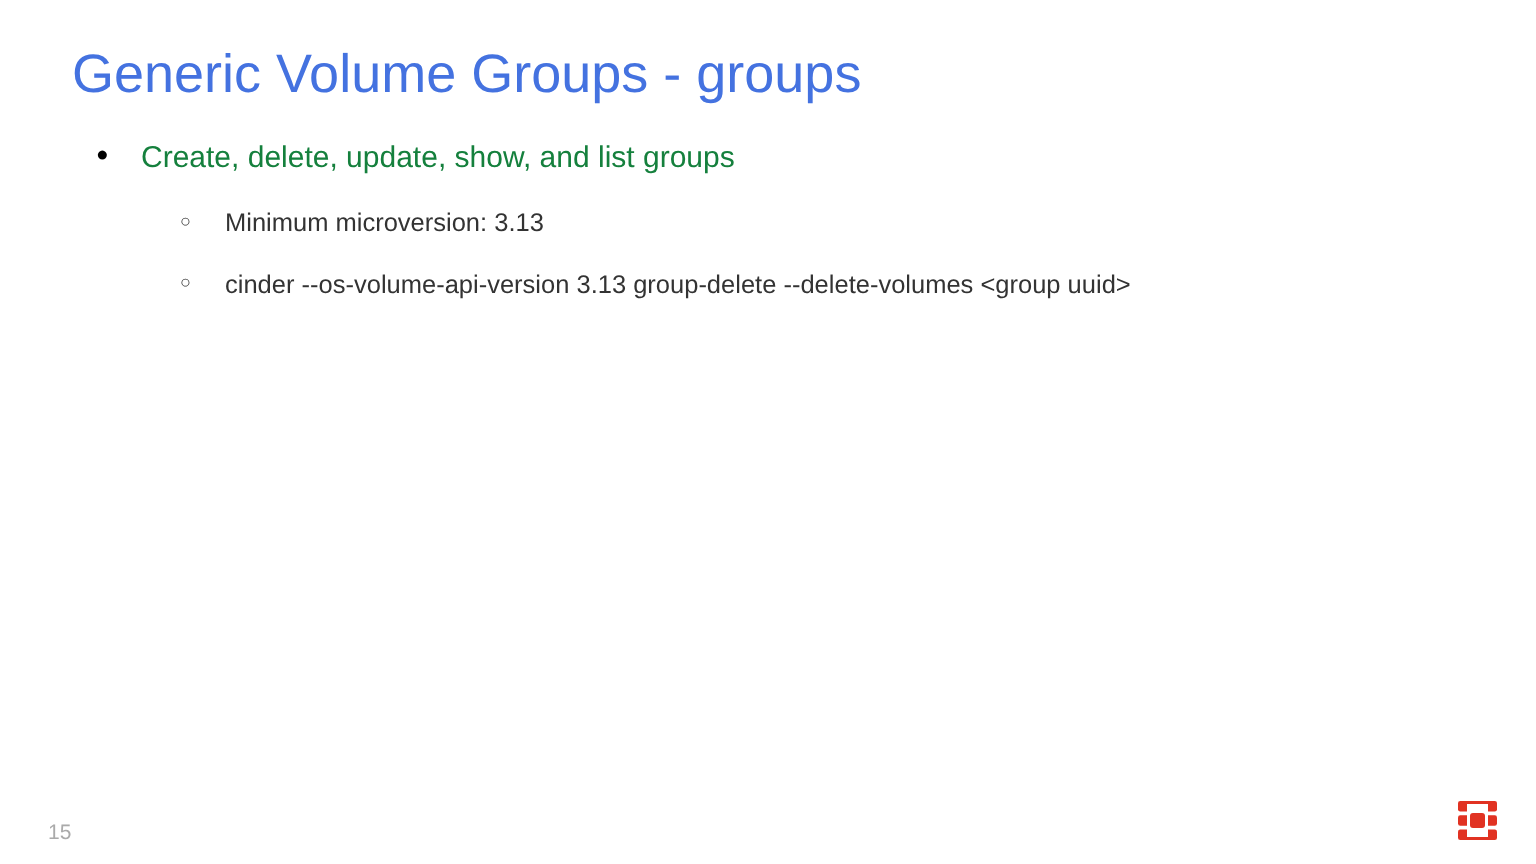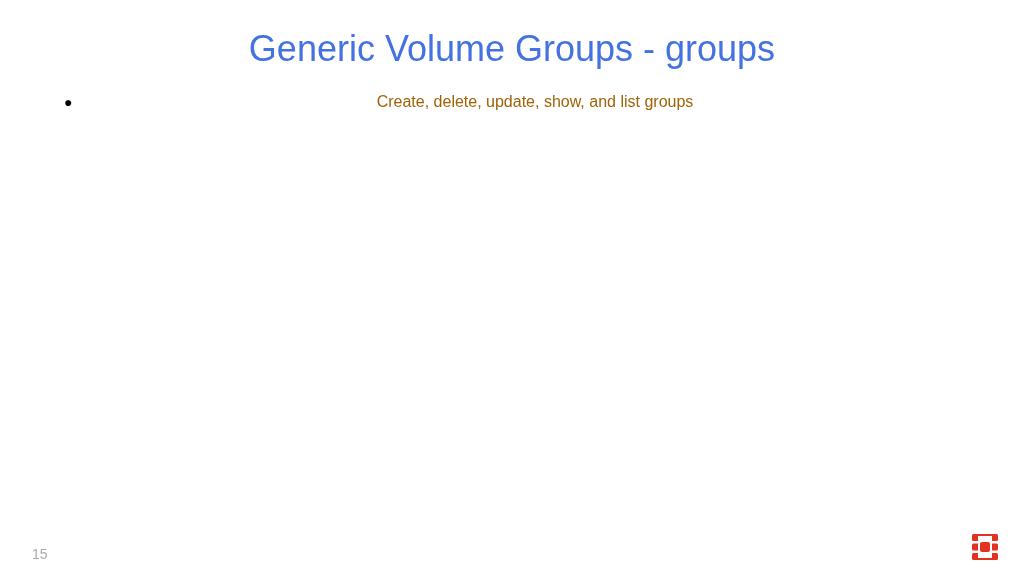--- a/index.html
+++ b/index.html
@@ -10,21 +10,20 @@
     body {
       width: 1024px;
       height: 576px;
       font-family: Arial, Helvetica, sans-serif;
       background: #ffffff;
       position: relative;
       overflow: hidden;
     }
     .slide {
       padding: 28px 48px 0 48px;
-      text-align: center;
     }
     .title {
       color: #4472e0;
       font-size: 36px;
       font-weight: 400;
       margin-bottom: 22px;
     }
     .main-list {
       list-style: none;
       padding-left: 46px;
@@ -35,22 +34,22 @@
     }
     .main-list > li::before {
       content: "●";
       position: absolute;
       left: -30px;
       top: 2px;
       font-size: 14px;
       color: #000;
     }
     .main-item-text {
-      font-size: 16px;
-      color: #a16207;
+      font-size: 20px;
+      color: #15803d;
       line-height: 1.3;
     }
     .sub-list {
       list-style: none;
       padding-left: 56px;
       margin-top: 20px;
     }
     .sub-list > li {
       position: relative;
       margin-bottom: 18px;
@@ -85,20 +84,22 @@
   </style>
 </head>
 <body>
 
 <div class="slide">
   <h1 class="title">Generic Volume Groups - groups</h1>
   <ul class="main-list">
     <li>
       <div class="main-item-text">Create, delete, update, show, and list groups</div>
       <ul class="sub-list">
+        <li>Minimum microversion: 3.13</li>
+        <li>cinder --os-volume-api-version 3.13 group-delete --delete-volumes &lt;group uuid&gt;</li>
       </ul>
     </li>
   </ul>
 </div>
 
 <div class="page-number">15</div>
 
 <div class="logo">
   <svg width="26" height="26" viewBox="0 0 26 26">
     <rect x="0" y="0" width="26" height="7" rx="1.5" fill="#e13222"></rect>

